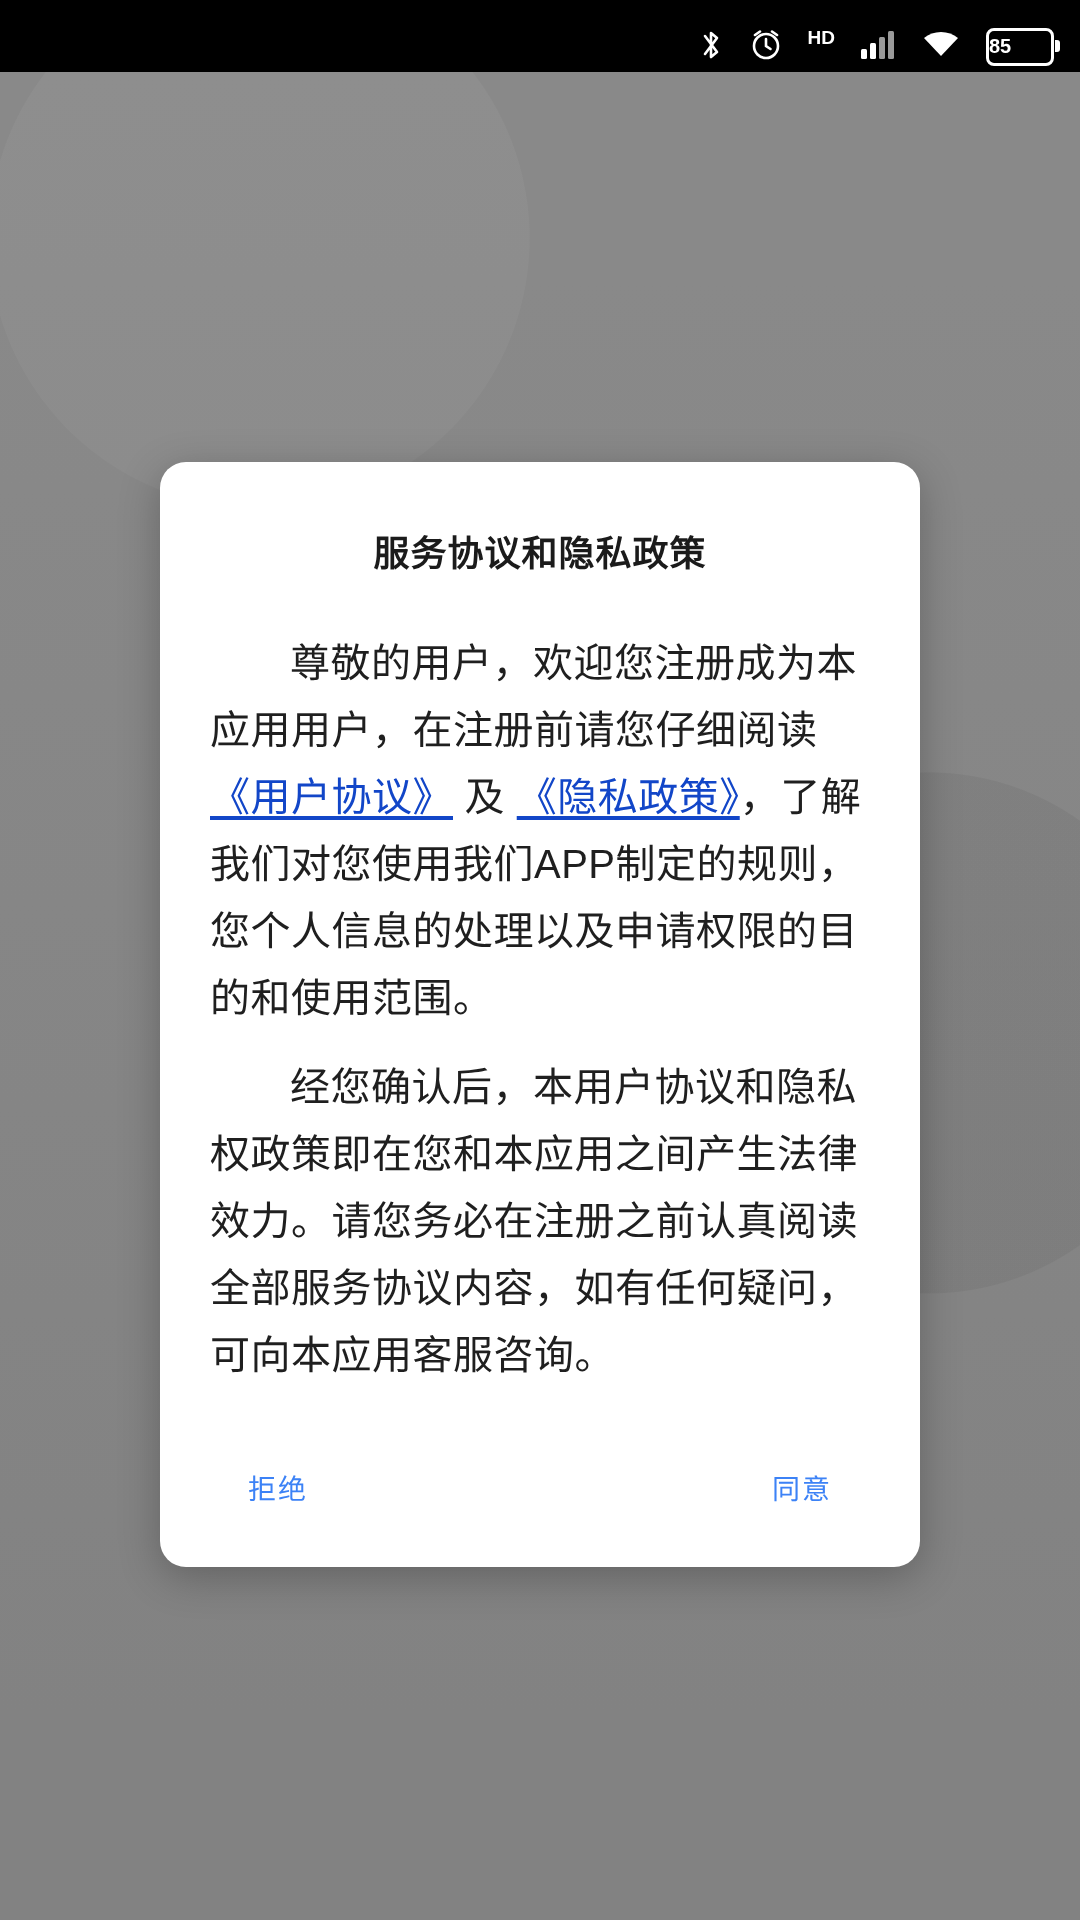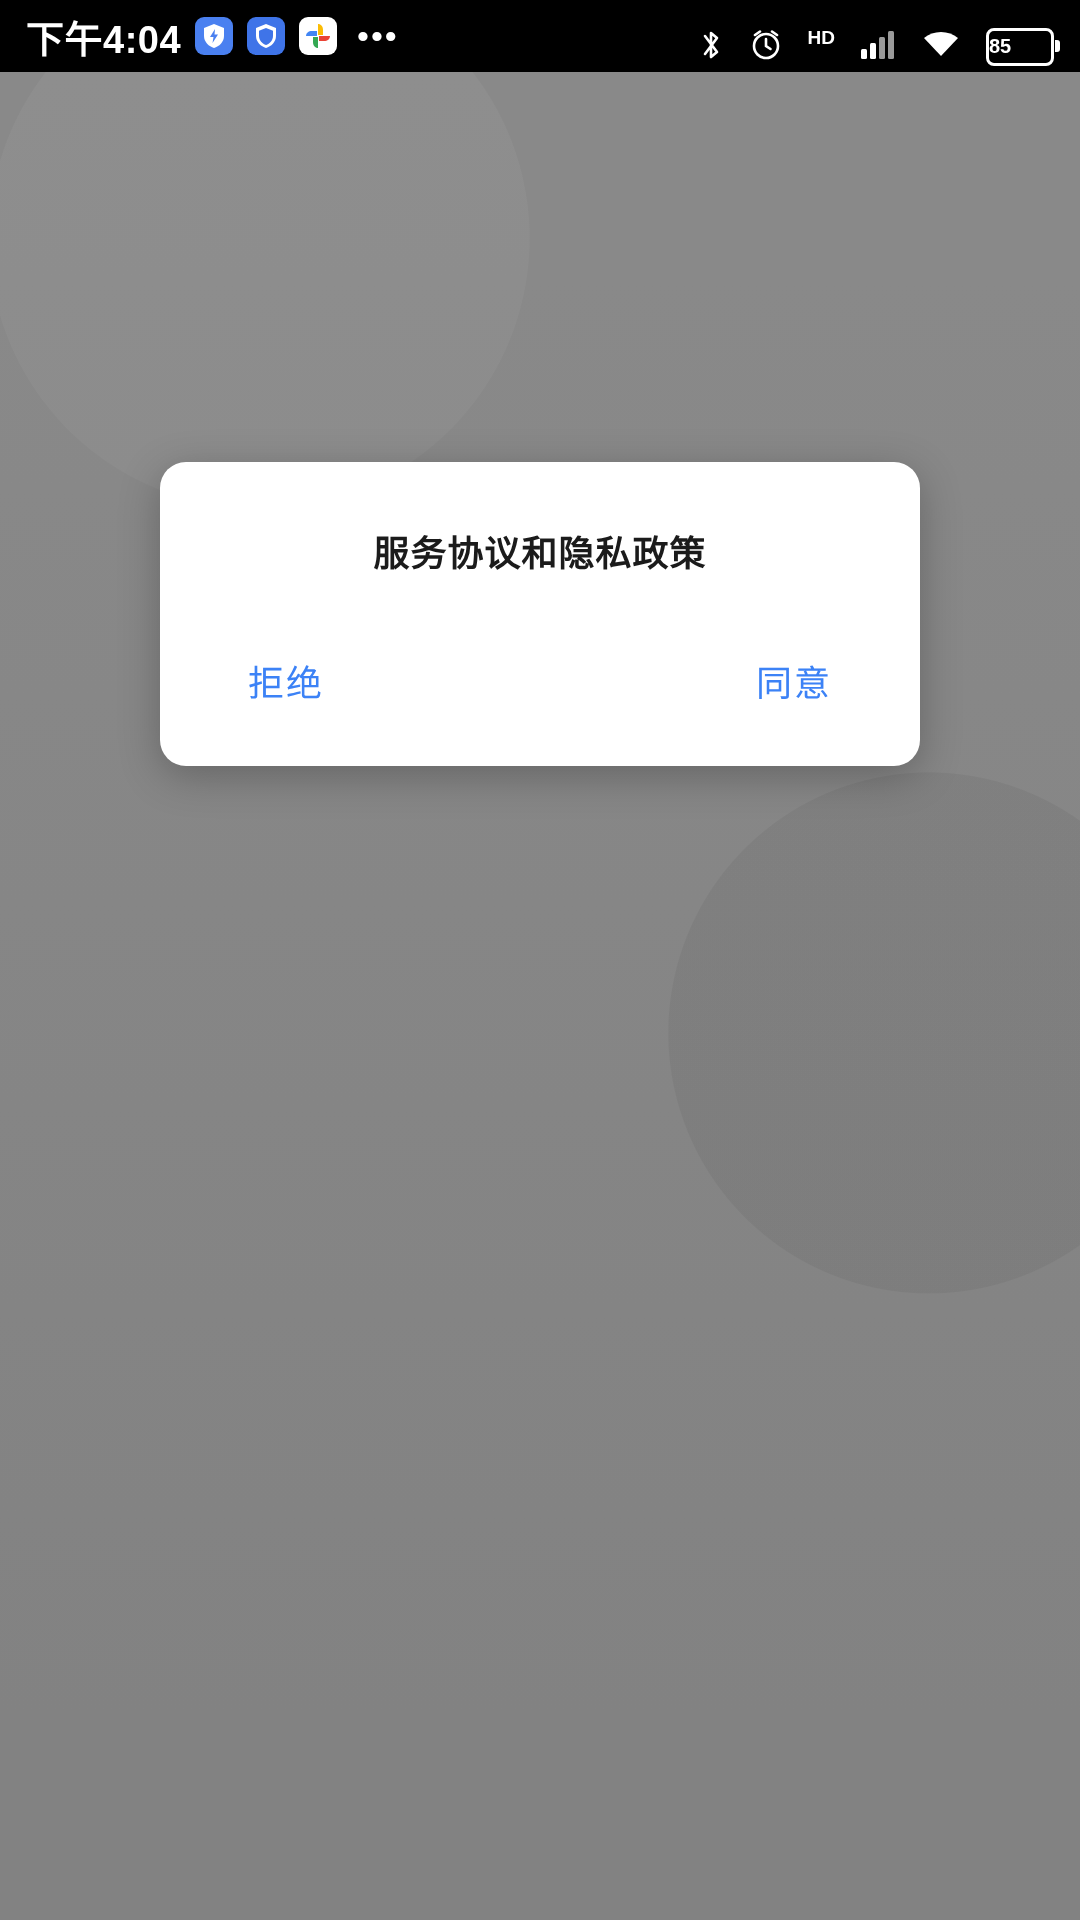--- a/index.html
+++ b/index.html
@@ -152,62 +152,34 @@
     text-decoration: underline;
     text-underline-offset: 5px;
   }
   .dialog-actions {
     margin-top: 70px;
     display: flex;
     justify-content: space-between;
     padding: 0 28px 18px 28px;
   }
   .action-btn {
-    font-size: 36px;
+    font-size: 28px;
     color: #3c82f6;
     background: none;
     border: none;
     padding: 8px 10px;
     font-family: inherit;
     cursor: pointer;
     letter-spacing: 2px;
   }
 </style>
 </head>
 <body>
 
 <div class="status-bar">
-  <div class="status-left">
-    <span class="status-clock">下午4:04</span>
-
-    <span class="badge-icon badge-blue">
-      <svg width="24" height="26" viewBox="0 0 24 26" aria-hidden="true">
-        <path d="M12 1 L22 5 V13 C22 19 17 23.5 12 25 C7 23.5 2 19 2 13 V5 Z" fill="#ffffff"></path>
-        <path d="M13 6 L8 14 H11.5 L10.5 20 L16 11.5 H12.5 Z" fill="#4a80f0"></path>
-      </svg>
-    </span>
-
-    <span class="badge-icon badge-blue2">
-      <svg width="24" height="26" viewBox="0 0 24 26" aria-hidden="true">
-        <path d="M12 1 L22 5 V13 C22 19 17 23.5 12 25 C7 23.5 2 19 2 13 V5 Z" fill="#ffffff"></path>
-        <path d="M12 5 L19 7.8 V13 C19 17.4 15.6 20.8 12 22 C8.4 20.8 5 17.4 5 13 V7.8 Z" fill="#3f74e8"></path>
-      </svg>
-    </span>
-
-    <span class="badge-icon badge-white">
-      <svg width="30" height="30" viewBox="0 0 30 30" aria-hidden="true">
-        <path d="M15 3 C18 3 20 5.5 20 9 V14 H15 Z" fill="#fbbc04"></path>
-        <path d="M27 15 C27 18 24.5 20 21 20 H16 V15 Z" fill="#ea4335"></path>
-        <path d="M15 27 C12 27 10 24.5 10 21 V16 H15 Z" fill="#34a853"></path>
-        <path d="M3 15 C3 12 5.5 10 9 10 H14 V15 Z" fill="#4285f4"></path>
-      </svg>
-    </span>
-
-    <span class="dots">•••</span>
-  </div>
 
   <div class="status-right">
     <span>
       <svg width="26" height="38" viewBox="0 0 26 38" aria-hidden="true">
         <path d="M7 10 L19 26 L13 31 V7 L19 12 L7 28" fill="none" stroke="#ffffff" stroke-width="2.6" stroke-linejoin="round" stroke-linecap="round"></path>
       </svg>
     </span>
 
     <span>
       <svg width="34" height="34" viewBox="0 0 34 34" aria-hidden="true">
@@ -239,19 +211,24 @@
     </span>
   </div>
 </div>
 
 <div class="app-bg">
   <div class="scrim"></div>
 
   <div class="dialog">
     <div class="dialog-title">服务协议和隐私政策</div>
 
+    <div class="dialog-body">
+      <p class="para"><span>尊敬的用户，欢迎您注册成为本应用用户，在注册前请您仔细阅读</span><a class="policy-link" href="#">《用户协议》</a><span> 及 </span><a class="policy-link" href="#">《隐私政策》</a><span>，了解我们对您使用我们APP制定的规则，您个人信息的处理以及申请权限的目的和使用范围。</span></p>
+
+      <p class="para">经您确认后，本用户协议和隐私权政策即在您和本应用之间产生法律效力。请您务必在注册之前认真阅读全部服务协议内容，如有任何疑问，可向本应用客服咨询。</p>
+    </div>
 
     <div class="dialog-actions">
       <button class="action-btn">拒绝</button>
       <button class="action-btn">同意</button>
     </div>
   </div>
 </div>
 
 </body></html>

